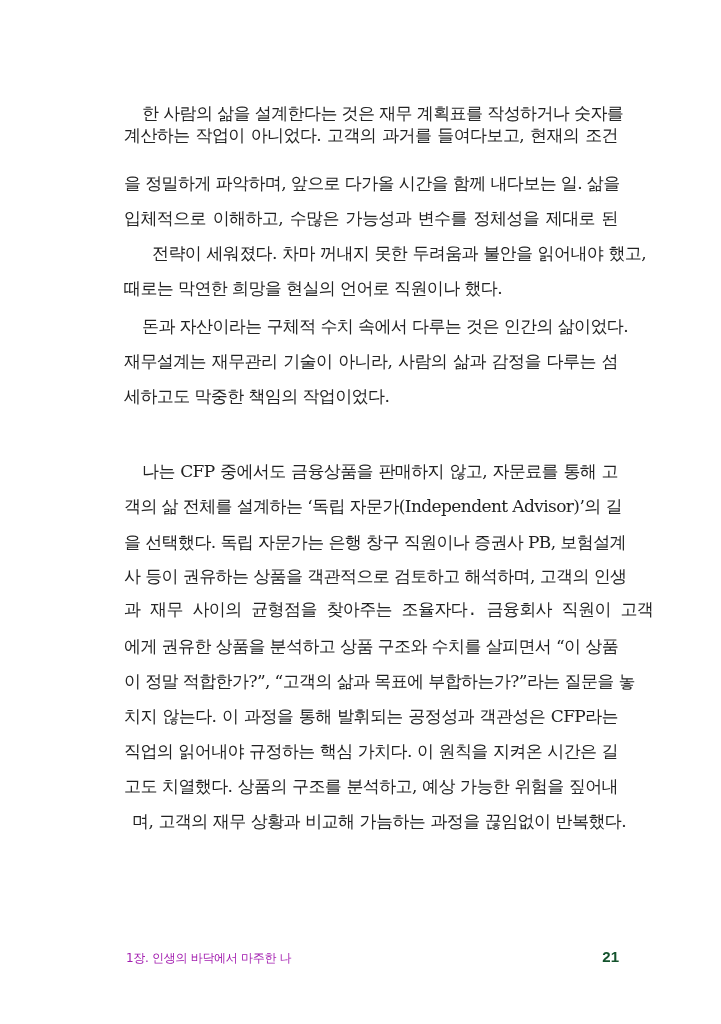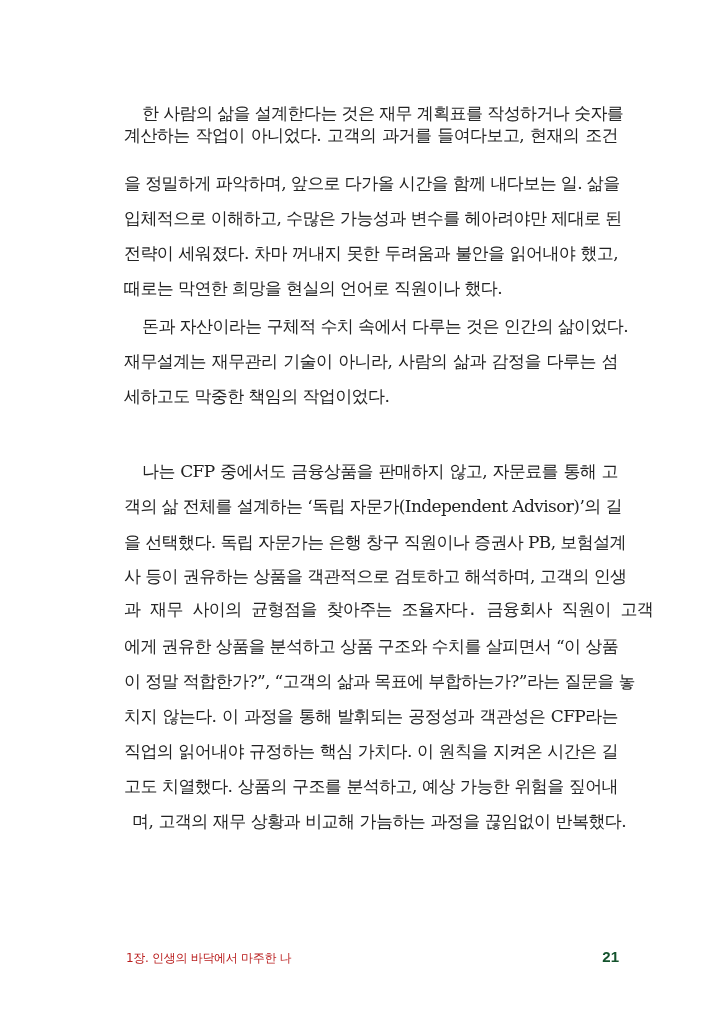--- a/index.html
+++ b/index.html
@@ -16,39 +16,39 @@
     .line {
       position: absolute; left: 0; width: 494px; height: 26px;
       white-space: nowrap; text-align: justify; text-align-last: justify;
       letter-spacing: -0.6px; line-height: 26px;
     }
     .line.indent { padding-left: 18px; width: 476px; }
     .line.last { text-align-last: left; }
     .footer-left {
       position: absolute; left: 126px; top: 950px;
       font-family: "DejaVu Sans", "Liberation Sans", sans-serif;
-      font-size: 12px; color: #b91c1c; letter-spacing: -0.3px;
+      font-size: 12px; color: #a21caf; letter-spacing: -0.3px;
     }
     .footer-right {
       position: absolute; right: 102px; top: 948px;
       font-family: "Liberation Sans", "DejaVu Sans", sans-serif;
       font-size: 15px; font-weight: bold; color: #14532d;
     }
   </style>
 </head>
 <body>
 
 <div class="page">
   <div class="body-text" style="top:100px;">
 
     <div class="line indent" style="top:0px;">한 사람의 삶을 설계한다는 것은 재무 계획표를 작성하거나 숫자를</div>
     <div class="line" style="top:22px;">계산하는 작업이 아니었다. 고객의 과거를 들여다보고, 현재의 조건</div>
     <div class="line" style="top:70px;">을 정밀하게 파악하며, 앞으로 다가올 시간을 함께 내다보는 일. 삶을</div>
-    <div class="line" style="top:105px;">입체적으로 이해하고, 수많은 가능성과 변수를 헤아려야만 제대로 된</div>
-    <div class="line" style="top:140px;">전략이 세워졌다. 차마 꺼내지 못한 두려움과 불안을 읽어내야 했고,</div>
+    <div class="line" style="top:105px;">입체적으로 이해하고, 수많은 가능성과 변수를 정체성을 제대로 된</div>
+    <div class="line" style="top:140px;margin-left:28px;">전략이 세워졌다. 차마 꺼내지 못한 두려움과 불안을 읽어내야 했고,</div>
     <div class="line last" style="top:175px;">때로는 막연한 희망을 현실의 언어로 직원이나 했다.</div>
 
     <div class="line indent" style="top:213px;">돈과 자산이라는 구체적 수치 속에서 다루는 것은 인간의 삶이었다.</div>
     <div class="line" style="top:248px;">재무설계는 재무관리 기술이 아니라, 사람의 삶과 감정을 다루는 섬</div>
     <div class="line last" style="top:283px;">세하고도 막중한 책임의 작업이었다.</div>
 
     <div class="line indent" style="top:358px;">나는 CFP 중에서도 금융상품을 판매하지 않고, 자문료를 통해 고</div>
     <div class="line" style="top:393px;">객의 삶 전체를 설계하는 ‘독립 자문가(Independent Advisor)’의 길</div>
     <div class="line" style="top:429px;">을 선택했다. 독립 자문가는 은행 창구 직원이나 증권사 PB, 보험설계</div>
     <div class="line" style="top:463px;">사 등이 권유하는 상품을 객관적으로 검토하고 해석하며, 고객의 인생</div>

